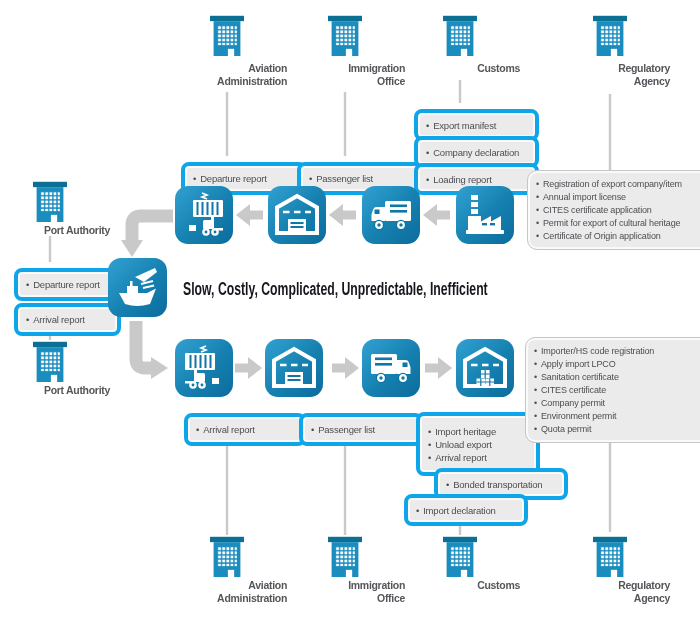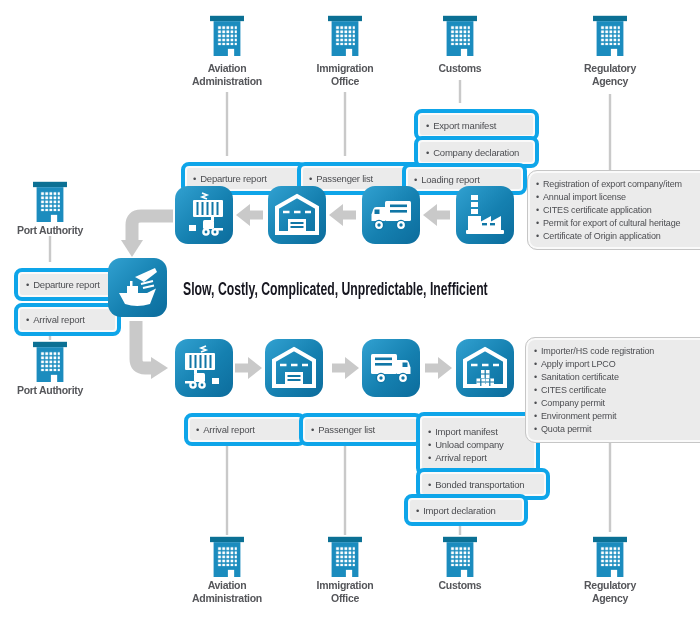--- a/index.html
+++ b/index.html
@@ -6,21 +6,21 @@
   .canvas{
     position:relative;width:700px;height:622px;background:#ffffff;overflow:hidden;
     font-family:"Liberation Sans",sans-serif;
   }
   svg{display:block;}
   .overlay{position:absolute;left:0;top:0;z-index:0;}
   .abs{position:absolute;z-index:1;}
 
   
   .agency-label{
-    position:absolute;z-index:1;width:120px;text-align:center;
+    position:absolute;z-index:1;width:120px;text-align:right;
     font-size:10.5px;font-weight:bold;letter-spacing:-0.3px;line-height:12.5px;
     color:#55565a;white-space:pre-line;
   }
 
   
   .docbox{
     position:absolute;z-index:1;margin:6px;padding:2px 4px 2px 8px;list-style:none;
     background:#ebebeb;border:4px solid #0ea5e9;border-radius:8px;
     box-shadow:inset 0 0 0 2px #fafafa;
     display:flex;flex-direction:column;justify-content:center;
@@ -177,21 +177,21 @@
     </ul>
   <ul class="docbox" style="left:291px;top:156px;width:106px;height:21px">
       <li>Passenger list</li>
     </ul>
   <ul class="docbox" style="left:408px;top:103px;width:105px;height:20px">
       <li>Export manifest</li>
     </ul>
   <ul class="docbox" style="left:408px;top:130px;width:105px;height:20px">
       <li>Company declaration</li>
     </ul>
-  <ul class="docbox" style="left:396px;top:157px;width:105px;height:20px">
+  <ul class="docbox" style="left:408px;top:157px;width:105px;height:20px">
       <li>Loading report</li>
     </ul>
 
   <ul class="reqbox" id="export-req">
       <li>Registration of export company/item</li>
       <li>Annual import license</li>
       <li>CITES certificate application</li>
       <li>Permit for export of cultural heritage</li>
       <li>Certificate of Origin application</li>
     </ul>
@@ -343,25 +343,25 @@
     </svg>
   </div>
 
   <ul class="docbox" style="left:178px;top:407px;width:102px;height:21px">
       <li>Arrival report</li>
     </ul>
   <ul class="docbox" style="left:293px;top:407px;width:104px;height:21px">
       <li>Passenger list</li>
     </ul>
   <ul class="docbox" style="left:410px;top:406px;width:104px;height:52px">
-      <li>Import manifest</li>
-      <li>Unload company</li>
+      <li>Import heritage</li>
+      <li>Unload export</li>
       <li>Arrival report</li>
     </ul>
-  <ul class="docbox" style="left:410px;top:462px;width:114px;height:20px">
+  <ul class="docbox" style="left:428px;top:462px;width:114px;height:20px">
       <li>Bonded transportation</li>
     </ul>
   <ul class="docbox" style="left:398px;top:488px;width:104px;height:20px">
       <li>Import declaration</li>
     </ul>
 
   <ul class="reqbox" id="import-req">
       <li>Importer/HS code registration</li>
       <li>Apply import LPCO</li>
       <li>Sanitation certificate</li>

